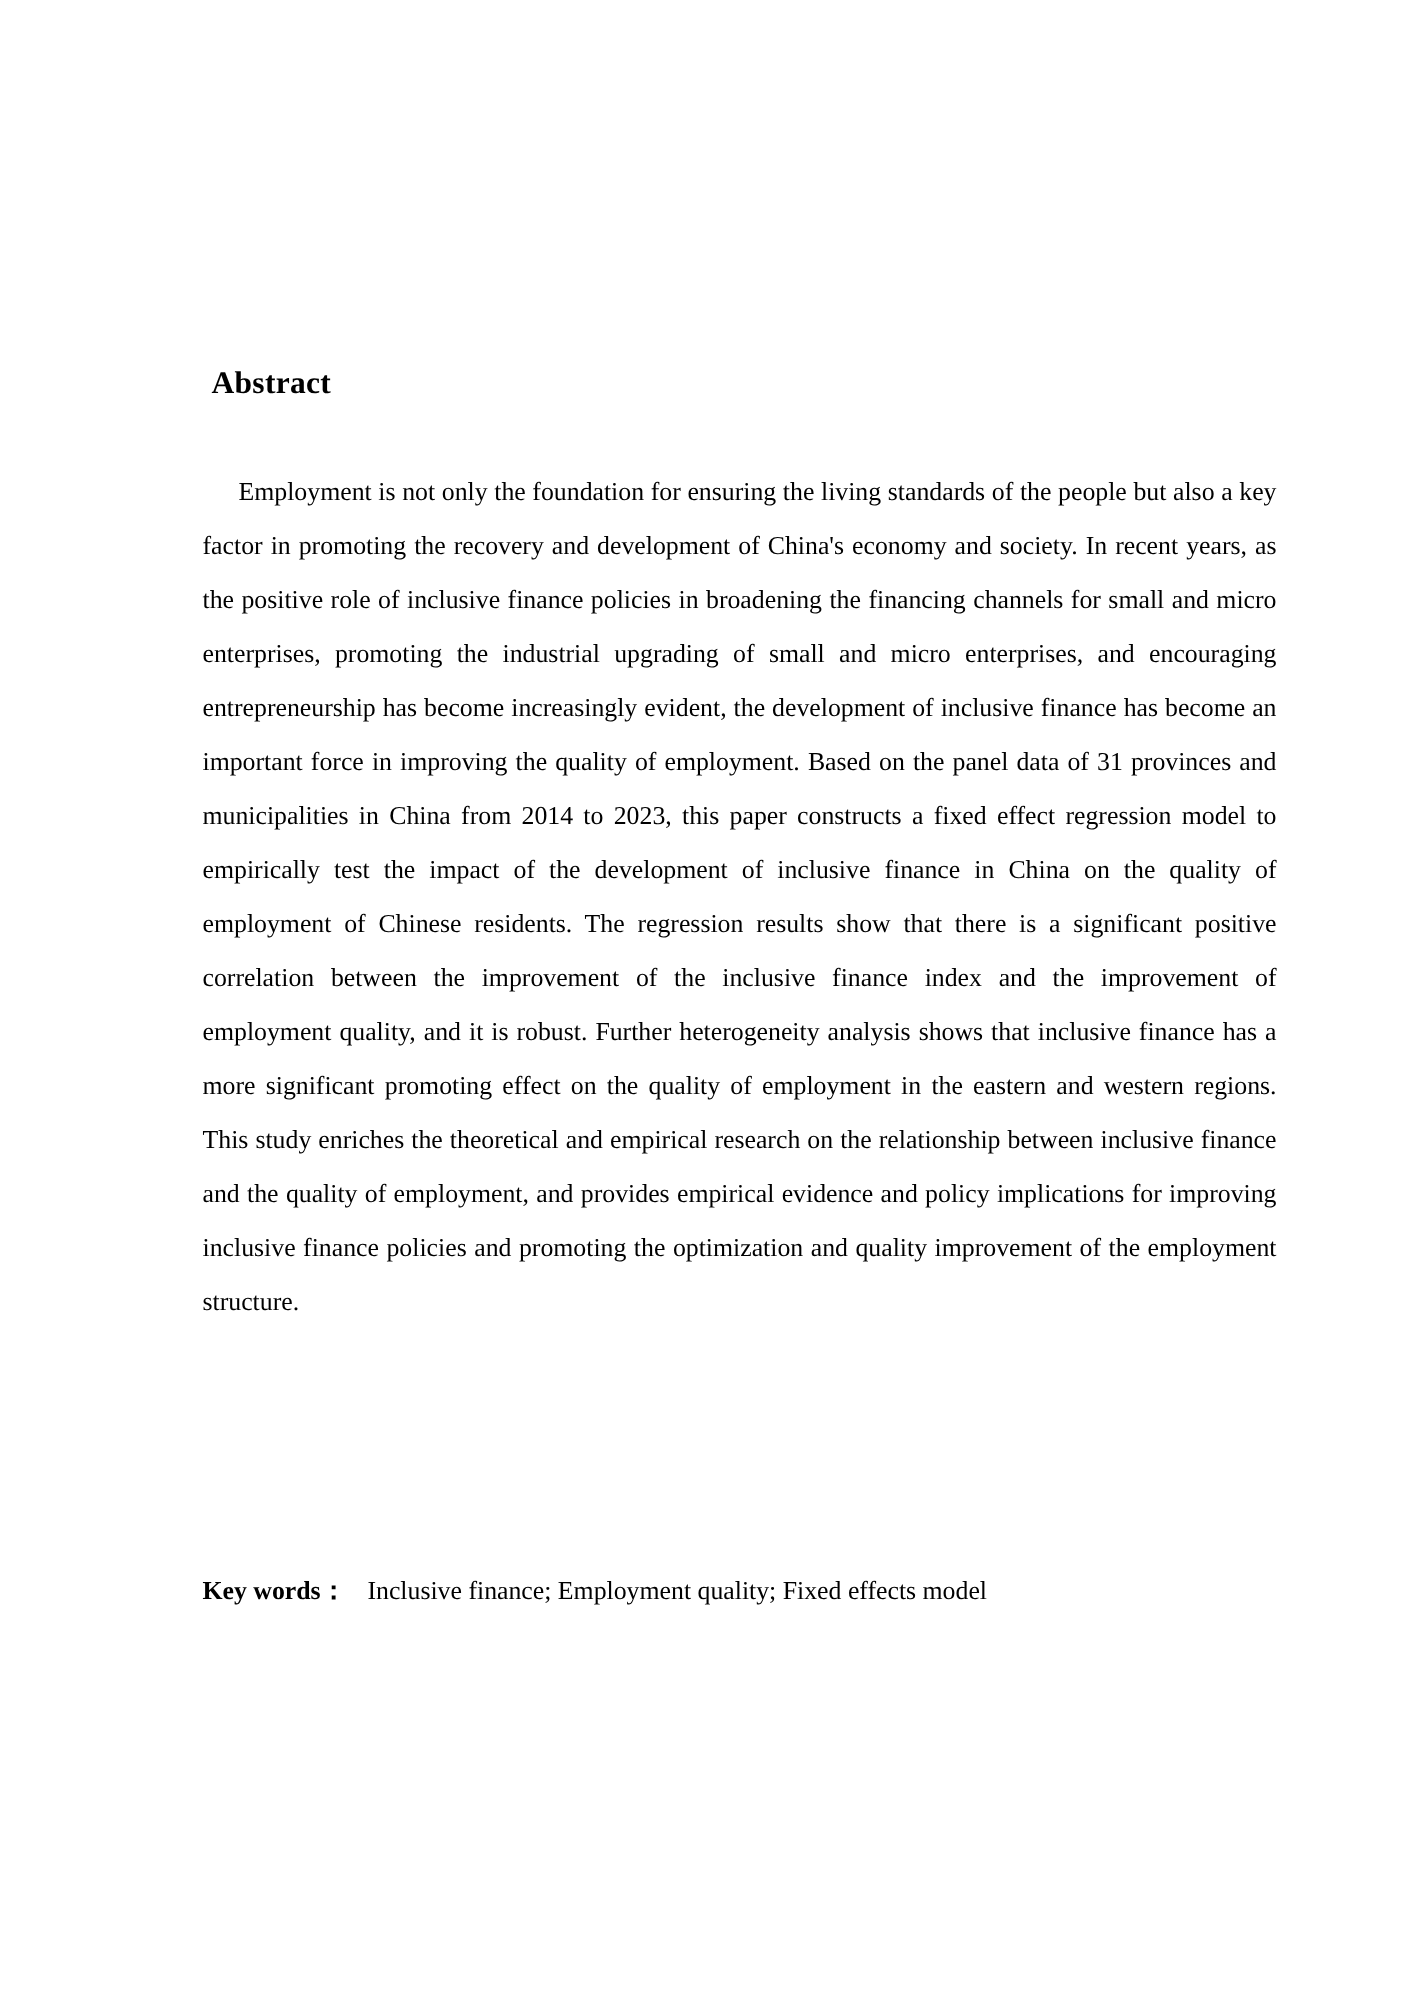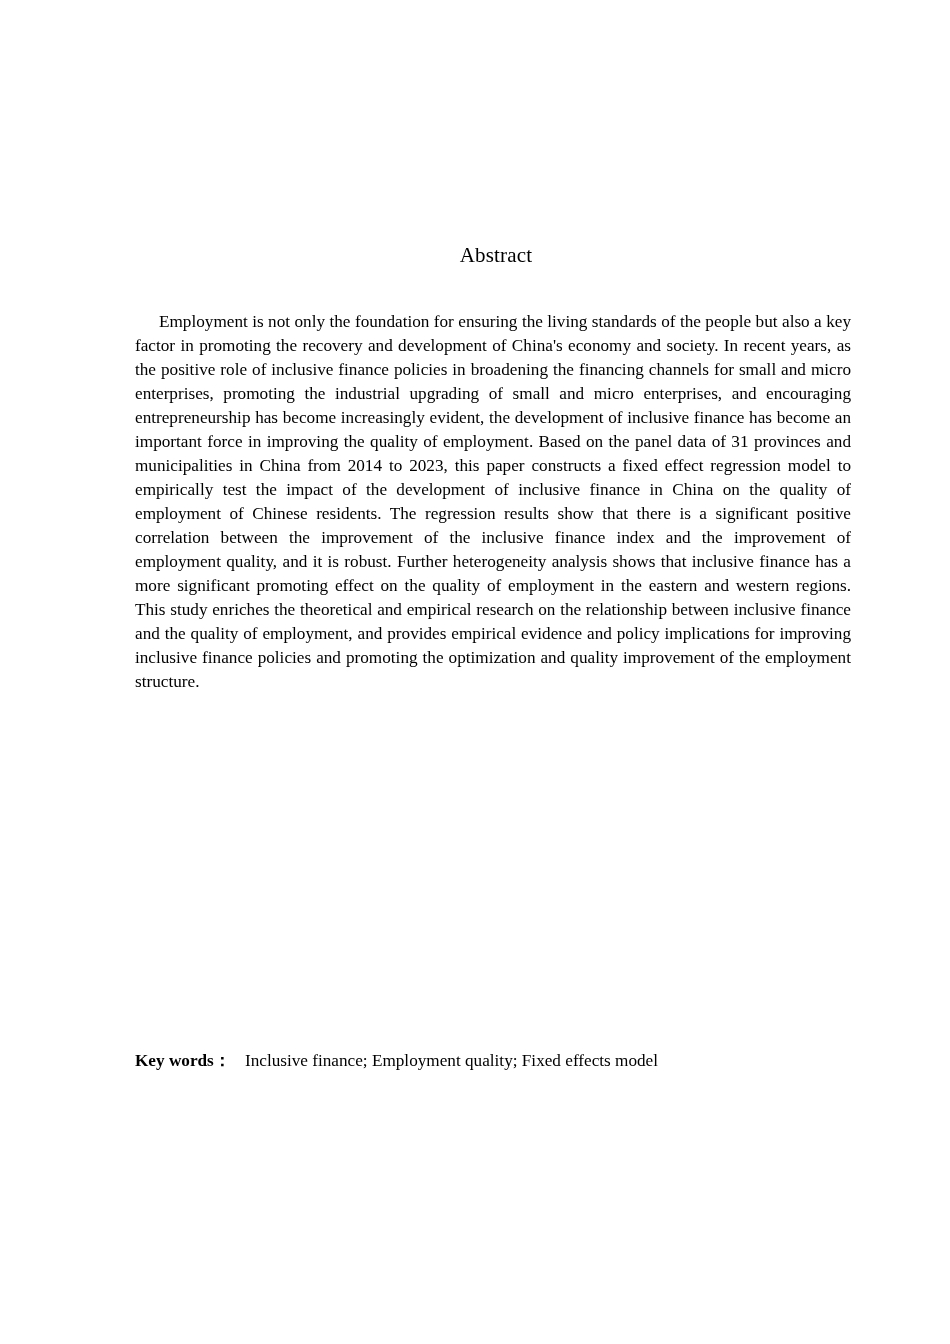--- a/index.html
+++ b/index.html
@@ -32,37 +32,36 @@
     left: 135px;
     top: 0;
     width: 716px;
   }
 
   .abstract-title {
     position: absolute;
     left: 0;
     top: 225px;
     width: 716px;
-    text-align: center;
     font-size: 21px;
-    font-weight: normal;
+    font-weight: bold;
     letter-spacing: 0.2px;
     line-height: 32px;
     
     padding-left: 6px;
     box-sizing: border-box;
   }
 
   .abstract-body {
     position: absolute;
     left: 0;
     top: 293px;
     width: 716px;
     font-size: 17.2px;
-    line-height: 24px;
+    line-height: 36px;
     text-align: justify;
     text-justify: inter-word;
     text-indent: 24px;
     hyphens: none;
     -webkit-hyphens: none;
     word-spacing: 0.1px;
   }
 
   .keywords {
     position: absolute;

